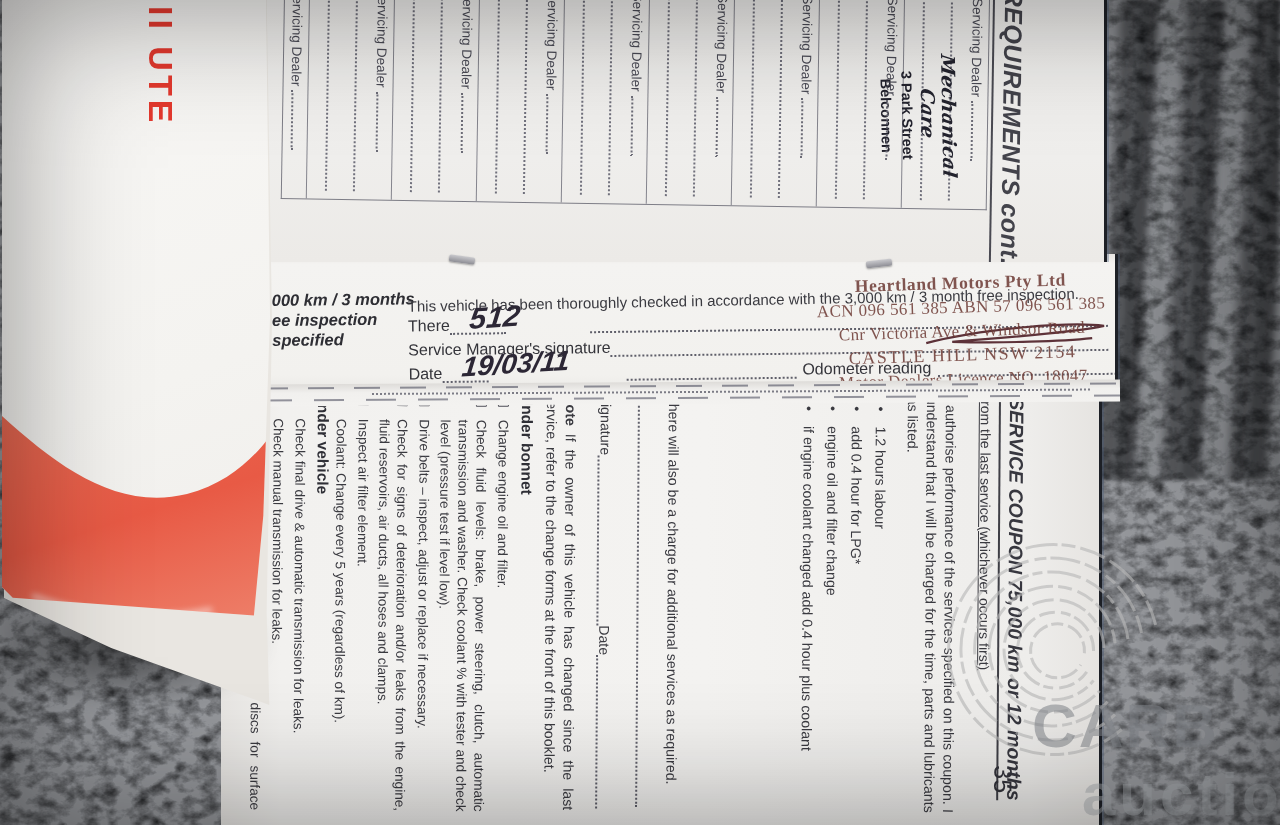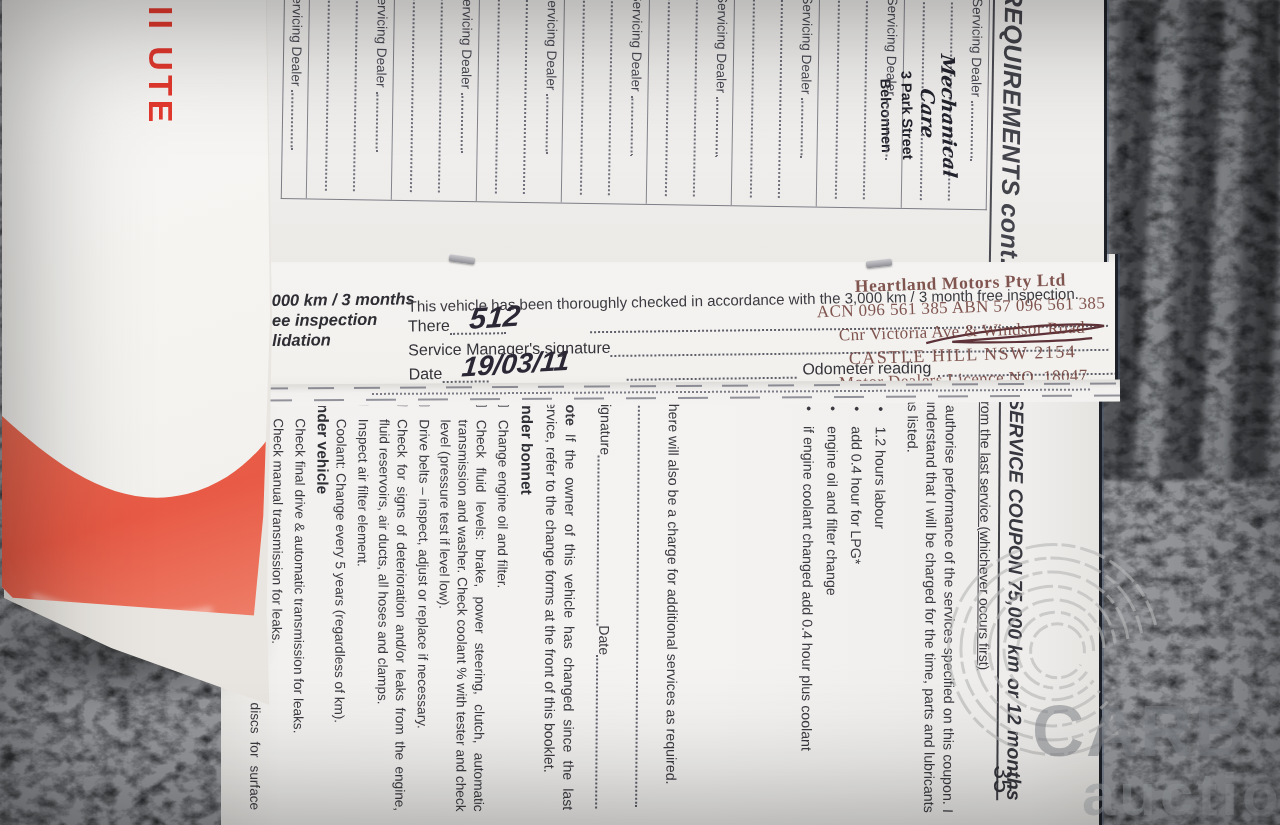--- a/index.html
+++ b/index.html
@@ -109,21 +109,21 @@
   #cover{position:absolute;left:2px;top:-4px;width:268px;height:712px;z-index:21;
     background:linear-gradient(160deg,#f8f7f5 0%,#f4f3f0 55%,#efedea 100%);
     clip-path:polygon(0 0,98.5% 0,100% 45%,97.5% 73%,94% 87%,4% 84.5%,0 83%);}
   #cover-title{position:absolute;left:178px;top:10px;font-size:34px;font-weight:bold;letter-spacing:4px;
     color:#e5392e;transform:rotate(90deg);transform-origin:top left;white-space:nowrap;}
   #cover-shadow{position:absolute;left:6px;top:600px;width:268px;height:110px;z-index:15;
     background:radial-gradient(ellipse at 45% 40%,rgba(0,0,0,.55),rgba(0,0,0,0) 70%);filter:blur(6px);}
 
   
   #wmark{position:absolute;inset:0;z-index:40;pointer-events:none;}
-  #wm-text1{position:absolute;left:1032px;top:690px;font-size:72px;font-weight:bold;letter-spacing:2px;
+  #wm-text1{position:absolute;left:1032px;top:690px;font-size:62px;font-weight:bold;letter-spacing:2px;
             color:rgba(128,132,137,.55);font-family:"Liberation Sans",sans-serif;}
   #wm-text2{position:absolute;left:1082px;top:760px;font-size:60px;font-weight:bold;letter-spacing:4px;
             color:rgba(165,169,173,.5);}
   .wm-c{position:absolute;left:905px;top:495px;opacity:.62;}
 </style>
 </head>
 <body>
 
 <div id="photo">
 
@@ -180,21 +180,21 @@
       </div>
       <div class="fragment" id="frag-ge">ge.</div>
 
     </div>
   </div>
 
   <div id="mid-strip" class="page edge-r">
     <div id="mid-inner">
       <div class="frag" id="frag0">000 km / 3 months</div>
       <div class="frag" id="frag1">ee inspection</div>
-      <div class="frag" id="frag2">lidation</div>
+      <div class="frag" id="frag2">specified</div>
       <div id="mid-statement">This vehicle has been thoroughly checked in accordance with the 3,000 km / 3 month free inspection.</div>
       <div class="form-row" id="row-dealer">
         <span>There</span>
           <span class="dots" style="width:56px"></span>
           <span style="width:84px"></span>
           <span class="dots" style="flex:1"></span>
       </div>
       <div id="hw-dealer" class="hand">512</div>
       <div class="form-row" id="row-sig">
         <span>Service Manager's signature</span>

